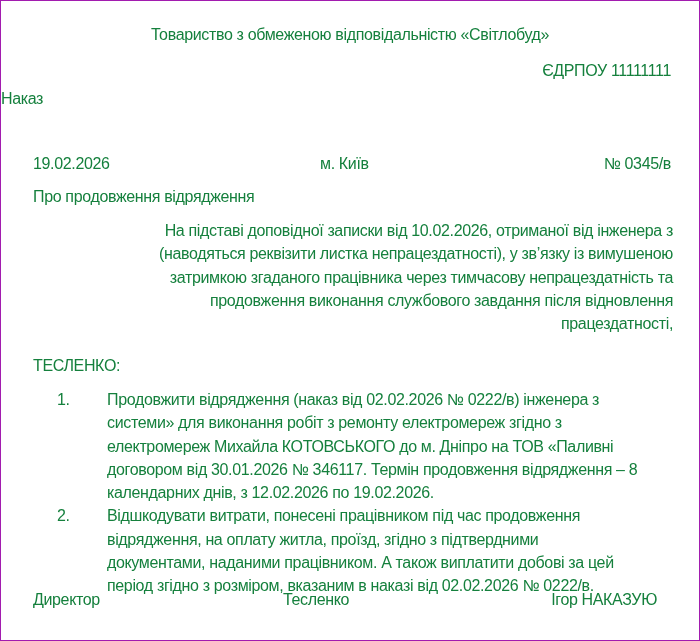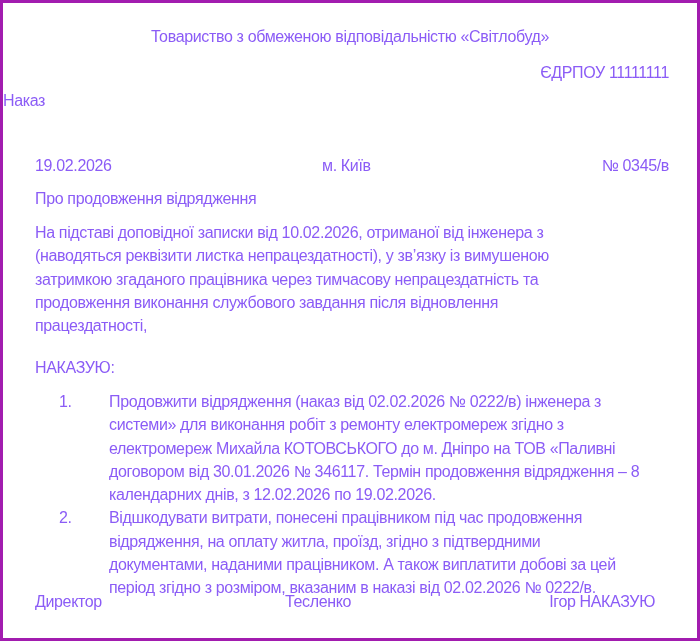--- a/index.html
+++ b/index.html
@@ -10,25 +10,25 @@
     body {
       width: 700px;
       height: 641px;
       overflow: hidden;
     }
     .page {
       position: relative;
       box-sizing: border-box;
       width: 700px;
       height: 641px;
-      border: 3px solid #a21caf;
+      border: 1px solid #a21caf;
       background: #ffffff;
       font-family: "Liberation Sans", "DejaVu Sans", sans-serif;
       font-size: 16px;
-      color: #8b5cf6;
+      color: #15803d;
       letter-spacing: -0.35px;
     }
     .abs {
       position: absolute;
       white-space: nowrap;
       line-height: 20px;
     }
     .company {
       left: 0;
       right: 0;
@@ -60,21 +60,21 @@
       left: 32px;
       top: 186px;
     }
     .preamble {
       position: absolute;
       left: 32px;
       top: 218px;
       width: 640px;
       line-height: 23.3px;
     }
-    .preamble .line { display: block; white-space: nowrap; }
+    .preamble .line { display: block; white-space: nowrap; text-align: right; }
     .order-word {
       left: 32px;
       top: 355px;
     }
     .order-list {
       position: absolute;
       left: 32px;
       top: 387px;
       width: 640px;
       margin: 0;
@@ -123,21 +123,21 @@
   <div class="abs subject">Про продовження відрядження</div>
 
   <div class="preamble">
     <span class="line">На підставі доповідної записки від 10.02.2026, отриманої від інженера з</span>
     <span class="line">(наводяться реквізити листка непрацездатності), у зв’язку із вимушеною</span>
     <span class="line">затримкою згаданого працівника через тимчасову непрацездатність та</span>
     <span class="line">продовження виконання службового завдання після відновлення</span>
     <span class="line">працездатності,</span>
   </div>
 
-  <div class="abs order-word">НАКАЗУЮ:</div>
+  <div class="abs order-word">ТЕСЛЕНКО:</div>
 
   <ol class="order-list">
     <li class="order-item">
       <span class="num">1.</span>
       <span class="line">Продовжити відрядження (наказ від 02.02.2026 № 0222/в) інженера з</span>
       <span class="line">системи» для виконання робіт з ремонту електромереж згідно з</span>
       <span class="line">електромереж Михайла КОТОВСЬКОГО до м. Дніпро на ТОВ «Паливні</span>
       <span class="line">договором від 30.01.2026 № 346117. Термін продовження відрядження – 8</span>
       <span class="line">календарних днів, з 12.02.2026 по 19.02.2026.</span>
     </li>

